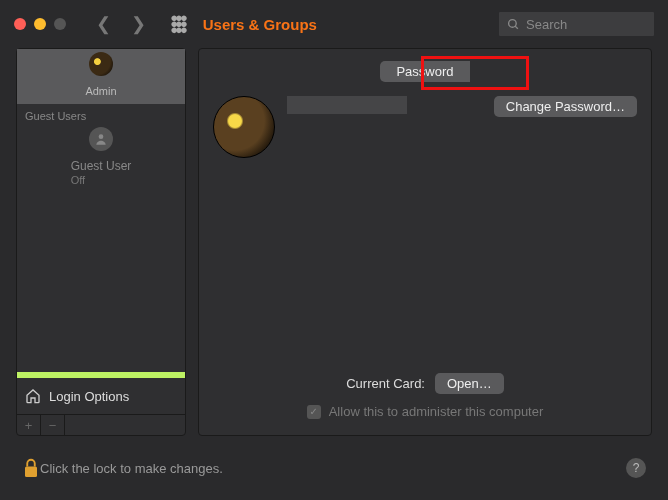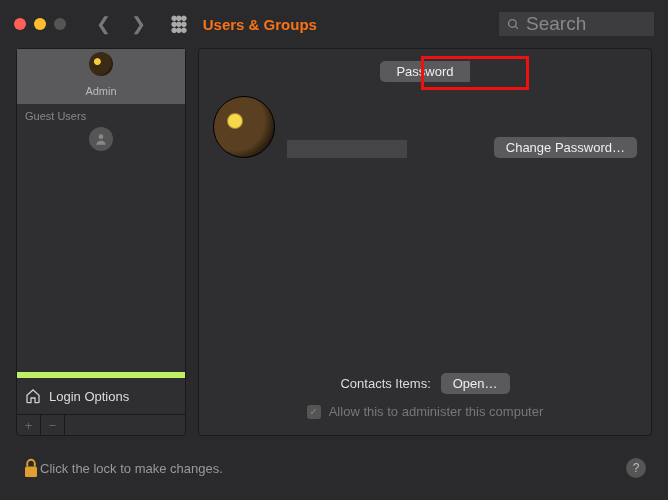--- a/index.html
+++ b/index.html
@@ -9,21 +9,21 @@
 .titlebar { height: 48px; display: flex; align-items: center; padding: 0 14px; gap: 8px; }
 .traffic { display: flex; gap: 8px; margin-right: 10px; }
 .traffic span { width: 12px; height: 12px; border-radius: 50%; display: block; }
 .t-red { background: #ff5f57; }
 .t-yellow { background: #febc2e; }
 .t-grey { background: #555; }
 .nav-arrows { display: flex; gap: 20px; color: #777; font-size: 18px; margin: 0 12px; }
 .nav-arrows span { cursor: default; }
 .grid-icon { color: #aaa; font-size: 13px; letter-spacing: -3px; margin: 0 10px 0 4px; line-height: 6px; }
 .title { font-weight: 600; font-size: 15px; color: #f97316; }
-.search { margin-left: auto; background: #3d3d3f; border-radius: 1px; height: 24px; width: 155px; display: flex; align-items: center; padding: 0 8px; color: #888; font-size: 19px; gap: 6px; }
+.search { margin-left: auto; background: #3d3d3f; border-radius: 1px; height: 24px; width: 155px; display: flex; align-items: center; padding: 0 8px; color: #888; font-size: 13px; gap: 6px; }
 
 
 .content { display: flex; padding: 0 16px 12px 16px; gap: 12px; height: 400px; }
 
 
 .sidebar { width: 170px; display: flex; flex-direction: column; border: 1px solid #1a1a1a; border-radius: 4px; background: #2f2f31; }
 .sb-section-label { font-size: 11px; color: #888; padding: 6px 8px 2px 8px; }
 .sb-user { display: flex; align-items: center; gap: 8px; padding: 3px 8px 6px 8px; font-size: 12px; flex-direction: column; }
 .sb-user.sel { background: #5a5a5c; }
 .sb-user .name { color: #ddd; display: block; font-size: 12px; }
@@ -36,21 +36,21 @@
 .add-remove span { width: 24px; height: 20px; display:flex; align-items:center; justify-content:center; color:#666; border-right:1px solid #1a1a1a; font-size:13px;}
 
 
 .main { flex: 1; border: 1px solid #1a1a1a; border-radius: 4px; background: #2f2f31; display: flex; flex-direction: column; padding: 12px 14px; position: relative; }
 .tabs { display: flex; justify-content: center; gap: 0; margin-bottom: 14px; }
 .tab { background: #5a5a5c; color: #eee; font-size: 13px; padding: 3px 16px; }
 .tab.l { border-radius: 5px 0 0 5px; }
 .tab.r { border-radius: 0 5px 5px 0; background: #3d3d3f; color:#ddd; }
 .tab-highlight { position: absolute; border: 3px solid #e11; width: 108px; height: 34px; top: 7px; left: 50%; margin-left: -4px; pointer-events:none; }
 
-.userrow { display: flex; align-items: flex-end; gap: 12px; }
+.userrow { display: flex; align-items: flex-start; gap: 12px; }
 .avatar-lg { width: 62px; height: 62px; border-radius: 50%; background: radial-gradient(circle at 35% 40%,#f7d848 0 12%,#5a4020 16% 55%, #1c140a 80%); border: 1px solid #000; flex-shrink:0;}
 .name-blank { width: 120px; height: 18px; background: #454547; }
 .btn { background: #5a5a5c; color: #eee; font-size: 13px; padding: 3px 12px; border-radius: 5px; margin-left: auto; }
 
 .contacts { margin-top: auto; display: flex; justify-content: center; align-items: center; gap: 10px; font-size: 13px; color: #ddd; margin-bottom: 10px;}
 .admin-check { display:flex; justify-content:center; align-items:center; gap:8px; color:#777; font-size:13px; margin-bottom: 4px;}
 .chk { width:14px; height:14px; background:#555; border-radius:3px; display:flex; align-items:center; justify-content:center; color:#888; font-size:10px;}
 
 
 .footer { height: 40px; display: flex; align-items: center; padding: 0 22px; color: #999; font-size: 13px; }
@@ -93,20 +93,24 @@
       </div>
     </div>
     <div class="sb-section-label">Guest Users</div>
     <div class="sb-user">
       <div class="avatar-grey">
         <svg width="14" height="14" viewBox="0 0 24 24" fill="#888">
             <circle cx="12" cy="8" r="4"></circle>
             <path d="M4 22c0-4 4-7 8-7s8 3 8 7z"></path>
           </svg>
       </div>
+      <div>
+        <span class="name" style="color:#888">Guest User</span>
+        <span class="sub" style="color:#777">Off</span>
+      </div>
     </div>
     <div class="spacer"></div>
     <div class="login-options">
       <svg width="16" height="16" viewBox="0 0 24 24" fill="none" stroke="#ccc" stroke-width="2">
           <path d="M3 11l9-8 9 8v10a1 1 0 0 1-1 1h-5v-7h-6v7H4a1 1 0 0 1-1-1z"></path>
         </svg>
       <span>Login Options</span>
     </div>
     <div class="add-remove">
       <span>+</span>
@@ -120,21 +124,21 @@
     </div>
     <div class="tab-highlight"></div>
 
     <div class="userrow">
       <div class="avatar-lg"></div>
       <div class="name-blank"></div>
       <div class="btn">Change Password…</div>
     </div>
 
     <div class="contacts">
-      <span>Contacts Items:</span>
+      <span>Current Card:</span>
       <div class="btn" style="margin:0">Open…</div>
     </div>
     <div class="admin-check">
       <div class="chk">✓</div>
       <span>Allow this to administer this computer</span>
     </div>
   </div>
 </div>
 
 <div class="footer">

